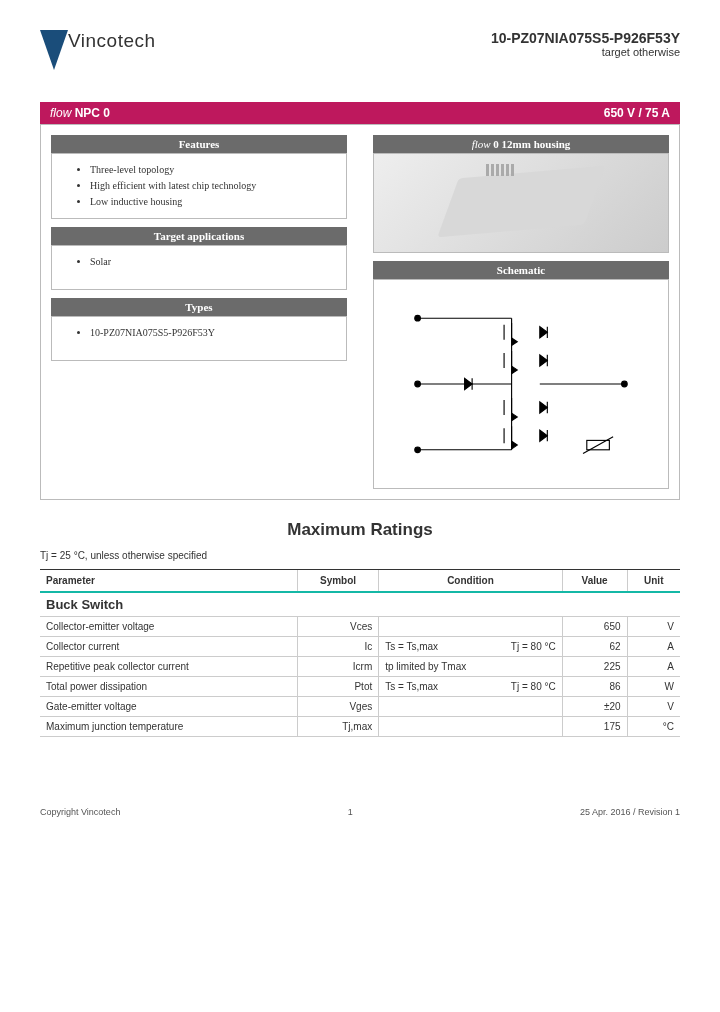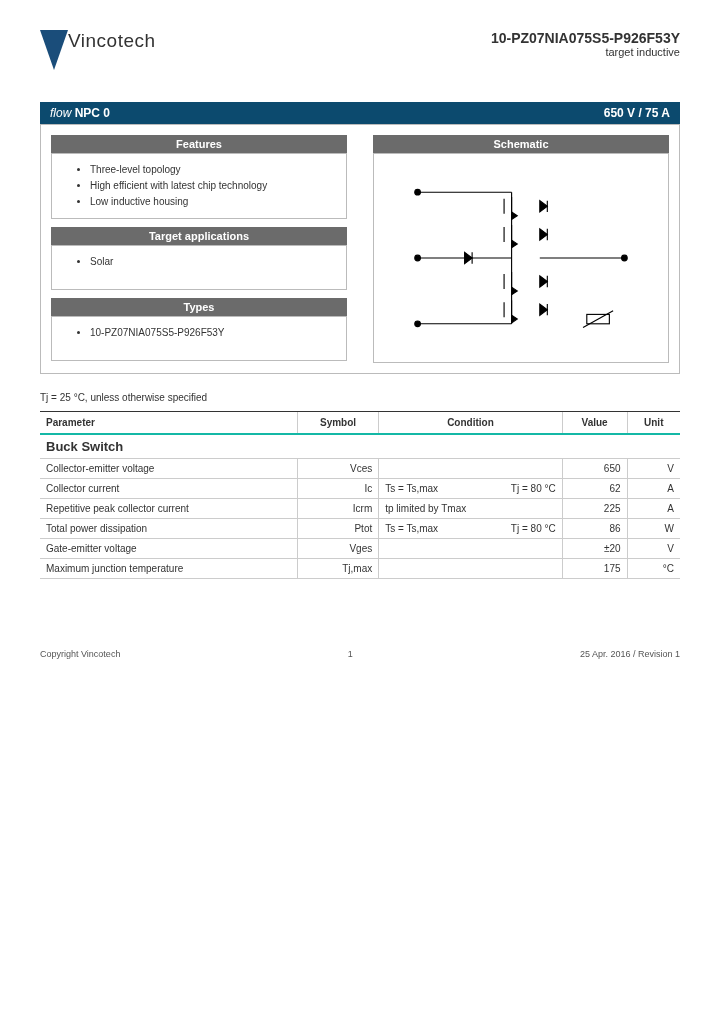--- a/index.html
+++ b/index.html
@@ -5,25 +5,25 @@
 * { margin:0; padding:0; box-sizing:border-box; }
 body { font-family: Arial, sans-serif; background:#fff; width:720px; font-size:11px; color:#333; }
 .page { padding:30px 40px; }
 .header { display:flex; justify-content:space-between; align-items:flex-start; margin-bottom:24px; }
 .logo-area { display:flex; flex-direction:row; }
 .logo { width:28px; height:40px; background:#1a4d7a; clip-path:polygon(0 0, 100% 0, 50% 100%); margin-bottom:8px; }
 .company-name { font-size:19px; color:#333; letter-spacing:0.5px; }
 .title-area { text-align:right; }
 .part-number { font-weight:bold; font-size:14px; }
 .subtitle { font-size:11px; }
-.product-bar { background:#0c4a6e; color:#fff; padding:4px 10px; display:flex; justify-content:space-between; font-size:12px; }
+.product-bar { background:#be185d; color:#fff; padding:4px 10px; display:flex; justify-content:space-between; font-size:12px; }
 .product-bar .left em { font-style:italic; }
 .product-bar .right { font-weight:bold; }
 .info-box { border:1px solid #bbb; padding:10px; margin-bottom:18px; }
-.columns { display:flex; gap:26px; }
+.columns { display:flex; gap:26px;font-family:Liberation Serif, serif; }
 .col { flex:1; display:flex; flex-direction:column; gap:8px; }
 .section-header { background:#6b6b6b; color:#fff; text-align:center; padding:3px 0; font-weight:bold; font-size:11px; }
 .section-header em { font-style:italic; font-weight:normal; }
 .section-body { border:1px solid #bbb; padding:8px 24px; font-size:10px; }
 .section-body ul { list-style:disc; padding-left:14px; line-height:1.6; }
 .image-box { border:1px solid #bbb; height:100px; background:linear-gradient(135deg,#eee 0%,#ddd 50%,#ccc 100%); position:relative; }
 .module-shape { position:absolute; left:25%; top:18%; width:50%; height:60%; background:#d8d8d8; transform:skew(-20deg,-5deg); border-radius:4px; }
 .module-pins { position:absolute; left:38%; top:10%; width:30%; height:30%; display:flex; gap:2px; }
 .module-pins span { width:3px; height:12px; background:#aaa; }
 .schematic-box { border:1px solid #bbb; height:210px; padding:10px; position:relative; background:#fff; }
@@ -44,21 +44,21 @@
 
 <div class="page">
 
   <div class="header">
     <div class="logo-area">
       <div class="logo"></div>
       <div class="company-name">Vincotech</div>
     </div>
     <div class="title-area">
       <div class="part-number">10-PZ07NIA075S5-P926F53Y</div>
-      <div class="subtitle">target inductive</div>
+      <div class="subtitle">target otherwise</div>
     </div>
   </div>
 
   <div class="product-bar">
     <div class="left"><em>flow</em><b> NPC 0</b></div>
     <div class="right">650 V / 75 A</div>
   </div>
 
   <div class="info-box">
     <div class="columns">
@@ -86,20 +86,34 @@
           <div class="section-header">Types</div>
           <div class="section-body">
             <ul>
                 <li>10-PZ07NIA075S5-P926F53Y</li>
               </ul>
             <br>
           </div>
         </div>
       </div>
       <div class="col">
+        <div>
+          <div class="section-header"><em>flow</em><span> 0 12mm housing</span></div>
+          <div class="image-box">
+            <div class="module-shape"></div>
+            <div class="module-pins">
+                <span></span>
+                <span></span>
+                <span></span>
+                <span></span>
+                <span></span>
+                <span></span>
+              </div>
+          </div>
+        </div>
         <div>
           <div class="section-header">Schematic</div>
           <div class="schematic-box">
             <svg class="schematic-svg" viewBox="0 0 260 200">
               <g stroke="#000" stroke-width="1.2" fill="none">
                 <line x1="20" y1="30" x2="120" y2="30"></line>
                 <line x1="20" y1="100" x2="120" y2="100"></line>
                 <line x1="20" y1="170" x2="120" y2="170"></line>
                 <circle cx="20" cy="30" r="3" fill="#000"></circle>
                 <circle cx="20" cy="100" r="3" fill="#000"></circle>
@@ -155,20 +169,21 @@
                 <line x1="150" y1="100" x2="240" y2="100"></line>
                 <circle cx="240" cy="100" r="3" fill="#000"></circle>
               </g>
             </svg>
           </div>
         </div>
       </div>
     </div>
   </div>
 
+  <div class="ratings-title">Maximum Ratings</div>
   <div class="ratings-note">Tj = 25 °C, unless otherwise specified</div>
 
   <table class="ratings">
     <thead>
       <tr>
         <th>Parameter</th>
         <th class="sym">Symbol</th>
         <th class="cond">Condition</th>
         <th class="val">Value</th>
         <th class="unit">Unit</th>

